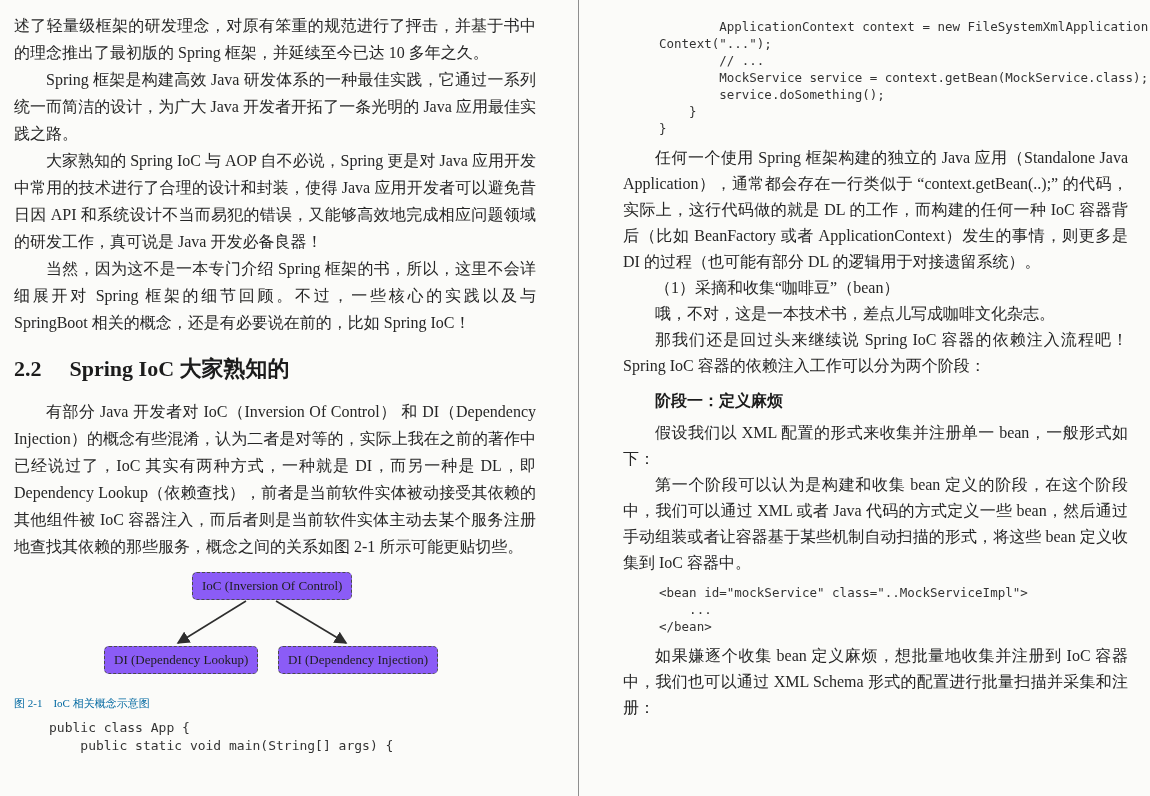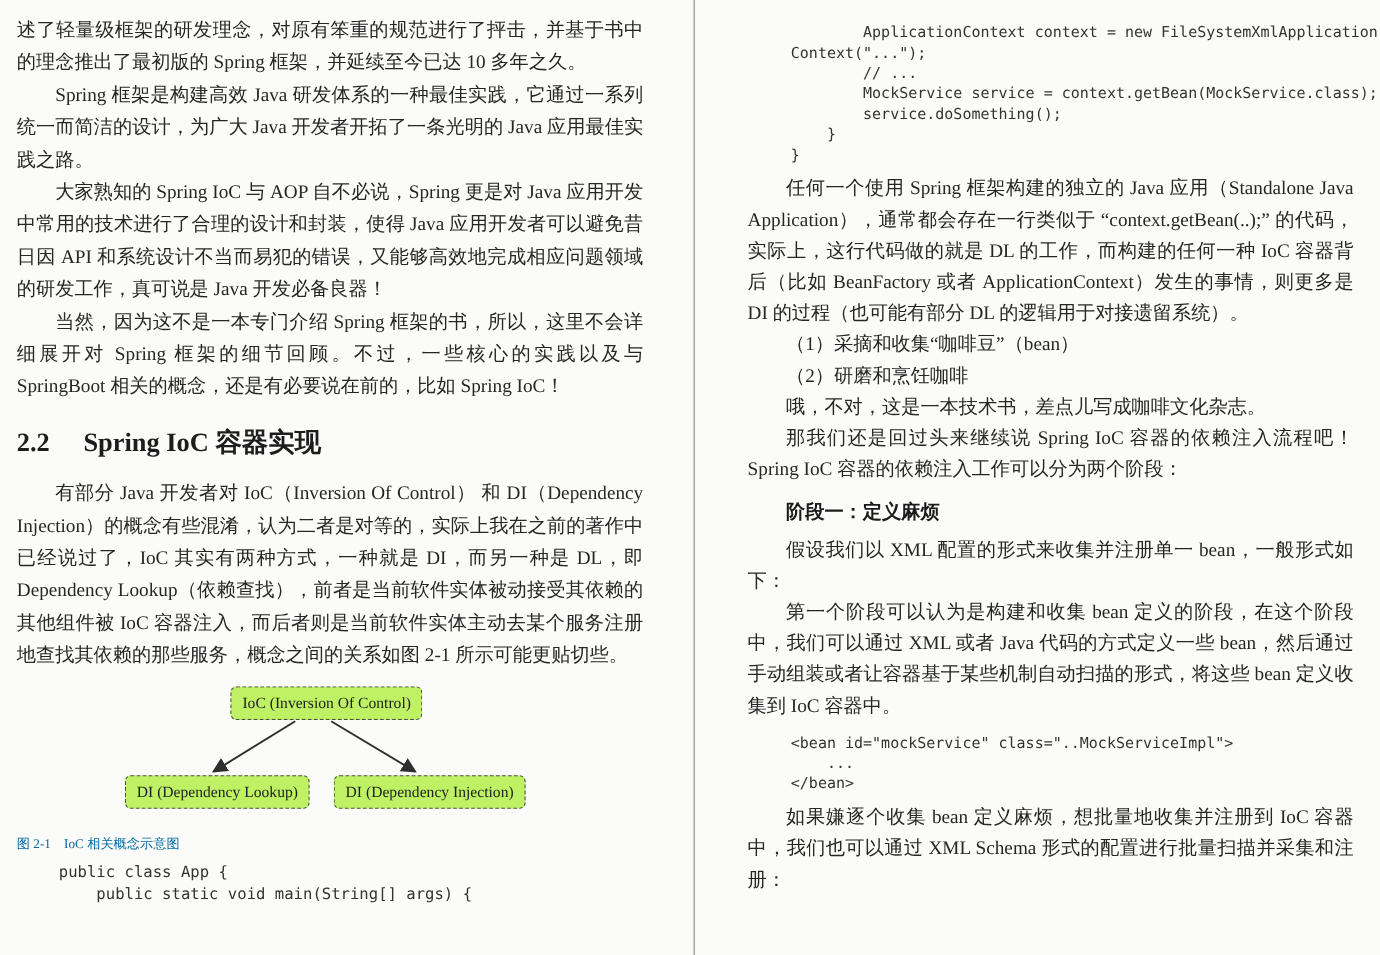--- a/index.html
+++ b/index.html
@@ -27,21 +27,21 @@
 
   pre.code {
     font-family: "DejaVu Sans Mono", "Liberation Mono", monospace;
     white-space: pre; margin: 8px 0 0 35px;
     font-size: 13px; line-height: 18px; color: #333;
   }
   .page-right pre.code { font-size: 12.5px; line-height: 17px; margin: 8px 0 8px 36px; }
 
   .figure-wrap { position: relative; height: 114px; margin-top: 12px; }
   .fig-box {
-    position: absolute; background: #bef264;
+    position: absolute; background: #8b5cf6;
     border: 1.5px dashed #4a4a4a; border-radius: 5px;
     font-size: 13px; line-height: 16px; padding: 5px 9px;
     white-space: nowrap; color: #1e1e1e;
   }
   .fig-box-root  { left: 178px; top: 0; }
   .fig-box-left  { left: 90px;  top: 74px; }
   .fig-box-right { left: 264px; top: 74px; }
   .fig-arrows { position: absolute; left: 0; top: 0; width: 100%; height: 100%; }
   figcaption { text-align: left; font-size: 11px; margin-top: 10px; color: #0369a1; }
 
@@ -53,21 +53,21 @@
 </style>
 </head>
 <body>
 
 <div class="page page-left">
   <p class="body flush">述了轻量级框架的研发理念，对原有笨重的规范进行了抨击，并基于书中的理念推出了最初版的 Spring 框架，并延续至今已达 10 多年之久。</p>
   <p class="body">Spring 框架是构建高效 Java 研发体系的一种最佳实践，它通过一系列统一而简洁的设计，为广大 Java 开发者开拓了一条光明的 Java 应用最佳实践之路。</p>
   <p class="body">大家熟知的 Spring IoC 与 AOP 自不必说，Spring 更是对 Java 应用开发中常用的技术进行了合理的设计和封装，使得 Java 应用开发者可以避免昔日因 API 和系统设计不当而易犯的错误，又能够高效地完成相应问题领域的研发工作，真可说是 Java 开发必备良器！</p>
   <p class="body">当然，因为这不是一本专门介绍 Spring 框架的书，所以，这里不会详细展开对 Spring 框架的细节回顾。不过，一些核心的实践以及与 SpringBoot 相关的概念，还是有必要说在前的，比如 Spring IoC！</p>
 
-  <h2 class="section"><span class="sec-num">2.2</span><span>Spring IoC 容器实现</span></h2>
+  <h2 class="section"><span class="sec-num">2.2</span><span>Spring IoC 大家熟知的</span></h2>
 
   <p class="body">有部分 Java 开发者对 IoC（Inversion Of Control） 和 DI（Dependency Injection）的概念有些混淆，认为二者是对等的，实际上我在之前的著作中已经说过了，IoC 其实有两种方式，一种就是 DI，而另一种是 DL，即 Dependency Lookup（依赖查找），前者是当前软件实体被动接受其依赖的其他组件被 IoC 容器注入，而后者则是当前软件实体主动去某个服务注册地查找其依赖的那些服务，概念之间的关系如图 2-1 所示可能更贴切些。</p>
 
   <figure class="figure-wrap" style="margin:12px 0 0 0;">
     <svg class="fig-arrows" viewBox="0 0 522 114">
       <defs>
         <marker id="ah" markerWidth="9" markerHeight="8" refX="7" refY="4" orient="auto">
           <path d="M0,0 L8,4 L0,8 z" fill="#2e2e2e"></path>
         </marker>
       </defs>
@@ -91,21 +91,20 @@
   <pre class="code" style="margin-top:4px;">        ApplicationContext context = new FileSystemXmlApplication-
 Context("...");
         // ...
         MockService service = context.getBean(MockService.class);
         service.doSomething();
     }
 }</pre>
 
   <p class="body">任何一个使用 Spring 框架构建的独立的 Java 应用（Standalone Java Application），通常都会存在一行类似于 “context.getBean(..);” 的代码，实际上，这行代码做的就是 DL 的工作，而构建的任何一种 IoC 容器背后（比如 BeanFactory 或者 ApplicationContext）发生的事情，则更多是 DI 的过程（也可能有部分 DL 的逻辑用于对接遗留系统）。</p>
   <p class="body">（1）采摘和收集“咖啡豆”（bean）</p>
-  <p class="body">（2）研磨和烹饪咖啡</p>
   <p class="body">哦，不对，这是一本技术书，差点儿写成咖啡文化杂志。</p>
   <p class="body">那我们还是回过头来继续说 Spring IoC 容器的依赖注入流程吧！ Spring IoC 容器的依赖注入工作可以分为两个阶段：</p>
 
   <h3 class="stage">阶段一：定义麻烦</h3>
 
   <p class="body">假设我们以 XML 配置的形式来收集并注册单一 bean，一般形式如下：</p>
   <p class="body">第一个阶段可以认为是构建和收集 bean 定义的阶段，在这个阶段中，我们可以通过 XML 或者 Java 代码的方式定义一些 bean，然后通过手动组装或者让容器基于某些机制自动扫描的形式，将这些 bean 定义收集到 IoC 容器中。</p>
 
   <pre class="code">&lt;bean id="mockService" class="..MockServiceImpl"&gt;
     ...

